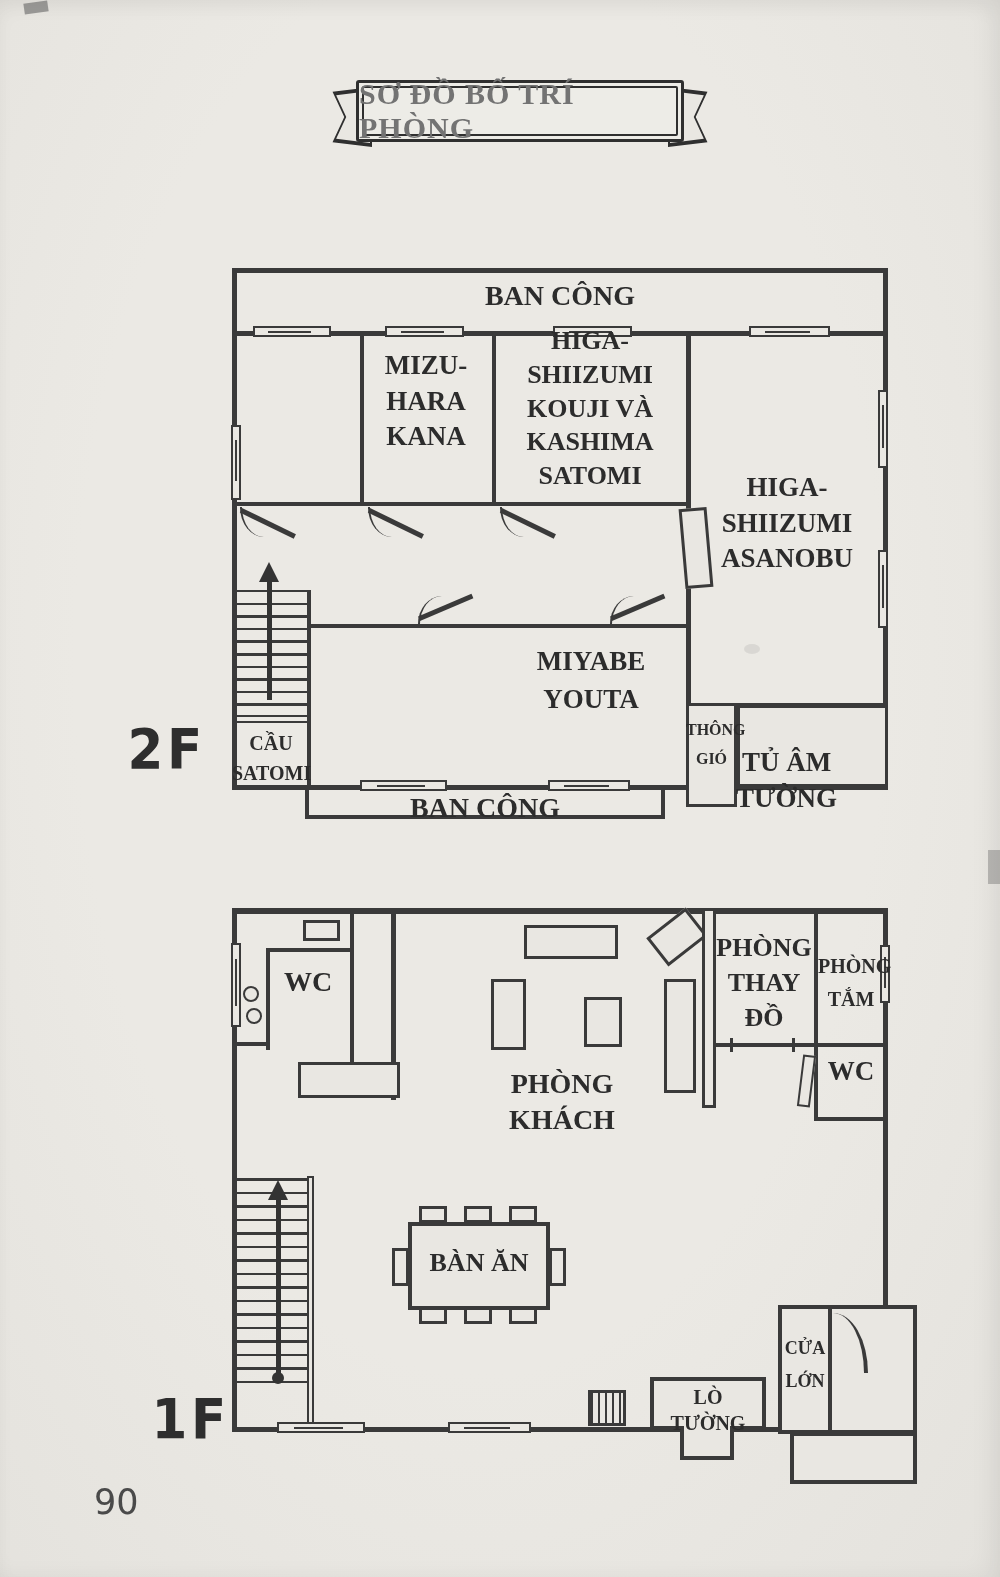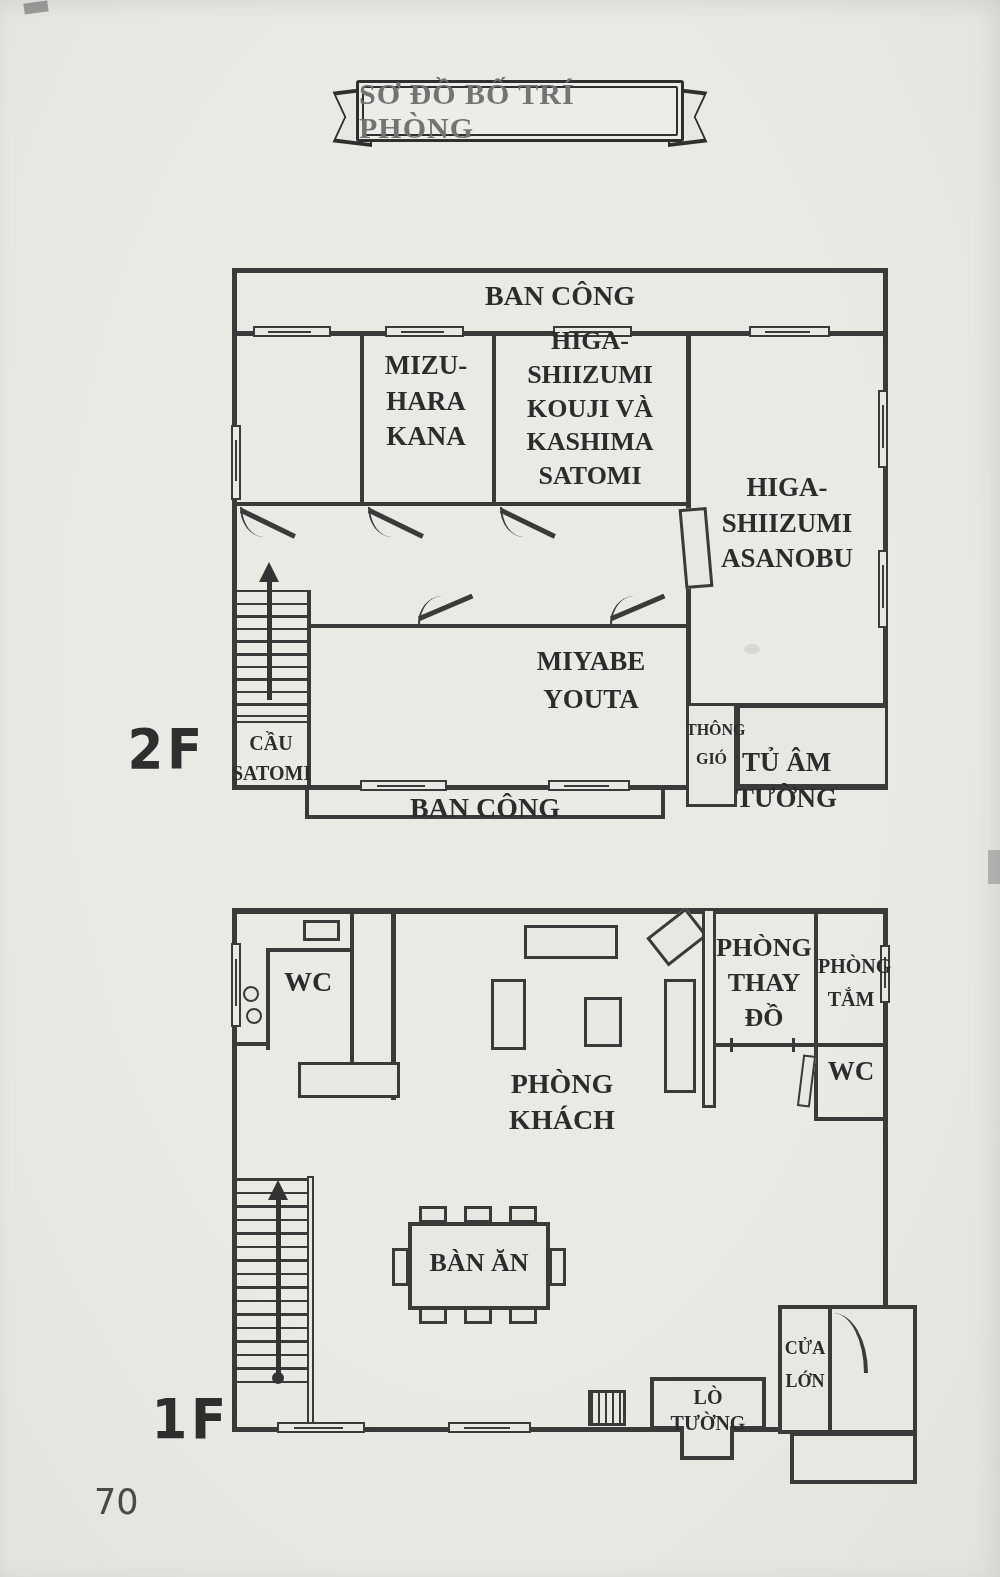--- a/index.html
+++ b/index.html
@@ -192,14 +192,14 @@
 TẮM</div>
     <div class="lbl" style="left:584px;top:148px;width:70px;font-size:27px;">WC</div>
     <div class="lbl" style="left:176px;top:340px;width:142px;font-size:26px;z-index:6;">BÀN ĂN</div>
     <div class="lbl" style="left:420px;top:476px;width:112px;font-size:20px;line-height:1.3;z-index:7;">LÒ
 TƯỜNG</div>
     <div class="lbl" style="left:547px;top:424px;width:52px;font-size:18px;line-height:1.85;z-index:7;">CỬA
 LỚN</div>
   </div>
   <div class="tag" style="left:148px;top:1386px;font-size:56px;">1F</div>
 
-  <div class="pagenum" style="left:94px;top:1482px;font-size:35px;">70</div>
+  <div class="pagenum" style="left:94px;top:1482px;font-size:35px;">90</div>
 </div>
 
 </body></html>

